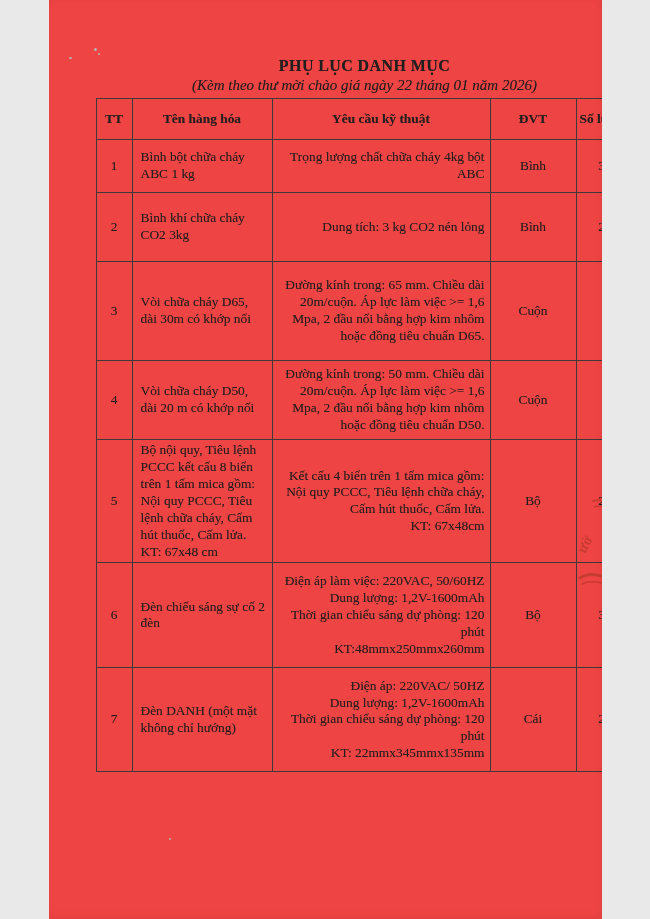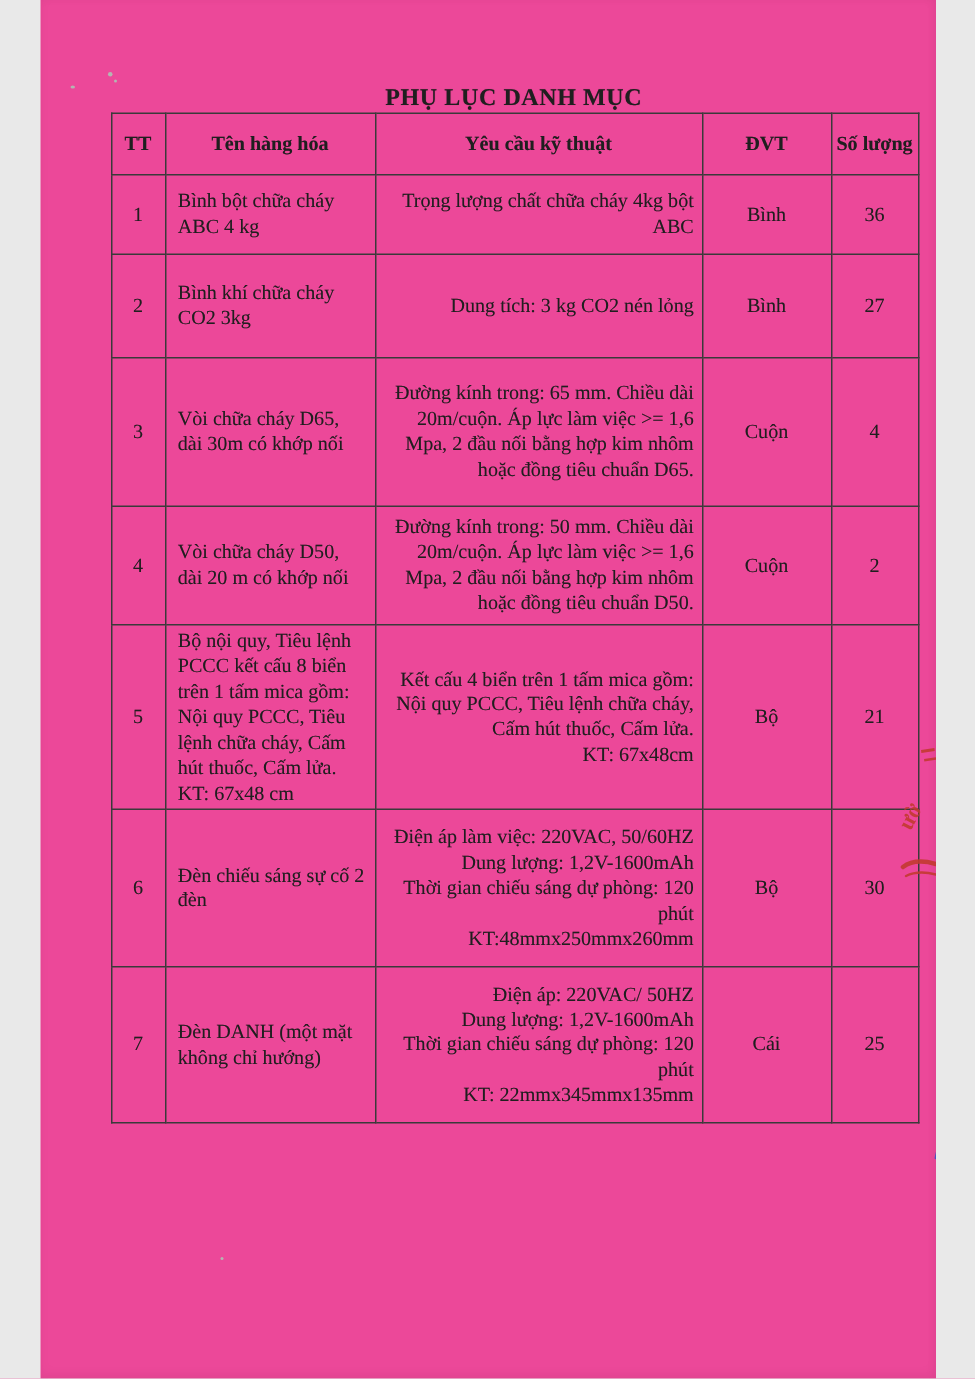--- a/index.html
+++ b/index.html
@@ -1,26 +1,25 @@
 <!DOCTYPE html>
 <html><head>
 <meta charset="utf-8">
 <style>
   html, body { margin: 0; padding: 0; background: #e9e9e9; }
   .page {
     position: relative;
     width: 553px;
     height: 919px;
     margin: 0 auto;
-    background: #ec4899;
+    background: #ef4444;
     overflow: hidden;
     font-family: "Liberation Serif", "DejaVu Serif", serif;
     color: #1f1f1f;
     box-shadow: inset -2px 0 6px rgba(0,0,0,0.03), inset 0 -3px 8px rgba(0,0,0,0.04);
-    padding-left: 44px;
   }
   .content {
     position: absolute;
     left: 47px;
     top: 56px;
     width: 538px;
   }
   .doc-title {
     margin: 0;
     text-align: center;
@@ -96,20 +95,21 @@
 
 <div class="page">
 
   <div class="speck" style="left:45px; top:48px; width:3px; height:3px;"></div>
   <div class="speck" style="left:49px; top:53px; width:2px; height:2px;"></div>
   <div class="speck" style="left:20px; top:57px; width:3px; height:2px;"></div>
   <div class="speck" style="left:120px; top:838px; width:2px; height:2px;"></div>
 
   <div class="content">
     <h1 class="doc-title">PHỤ LỤC DANH MỤC</h1>
+    <div class="doc-subtitle">(Kèm theo thư mời chào giá ngày 22 tháng 01 năm 2026)</div>
 
     <table class="doc-table">
       <colgroup>
         <col style="width:36px">
         <col style="width:140px">
         <col style="width:218px">
         <col style="width:86px">
         <col style="width:58px">
       </colgroup>
       <thead>
@@ -117,21 +117,21 @@
           <th>TT</th>
           <th>Tên hàng hóa</th>
           <th>Yêu cầu kỹ thuật</th>
           <th>ĐVT</th>
           <th>Số lượng</th>
         </tr>
       </thead>
       <tbody>
         <tr class="rh-1">
           <td class="c-tt">1</td>
-          <td class="c-name">Bình bột chữa cháy ABC 4 kg</td>
+          <td class="c-name">Bình bột chữa cháy ABC 1 kg</td>
           <td class="c-spec">Trọng lượng chất chữa cháy 4kg bột ABC</td>
           <td class="c-unit">Bình</td>
           <td class="c-qty">36</td>
         </tr>
         <tr class="rh-2">
           <td class="c-tt">2</td>
           <td class="c-name">Bình khí chữa cháy CO2 3kg</td>
           <td class="c-spec">Dung tích: 3 kg CO2 nén lỏng</td>
           <td class="c-unit">Bình</td>
           <td class="c-qty">27</td>

